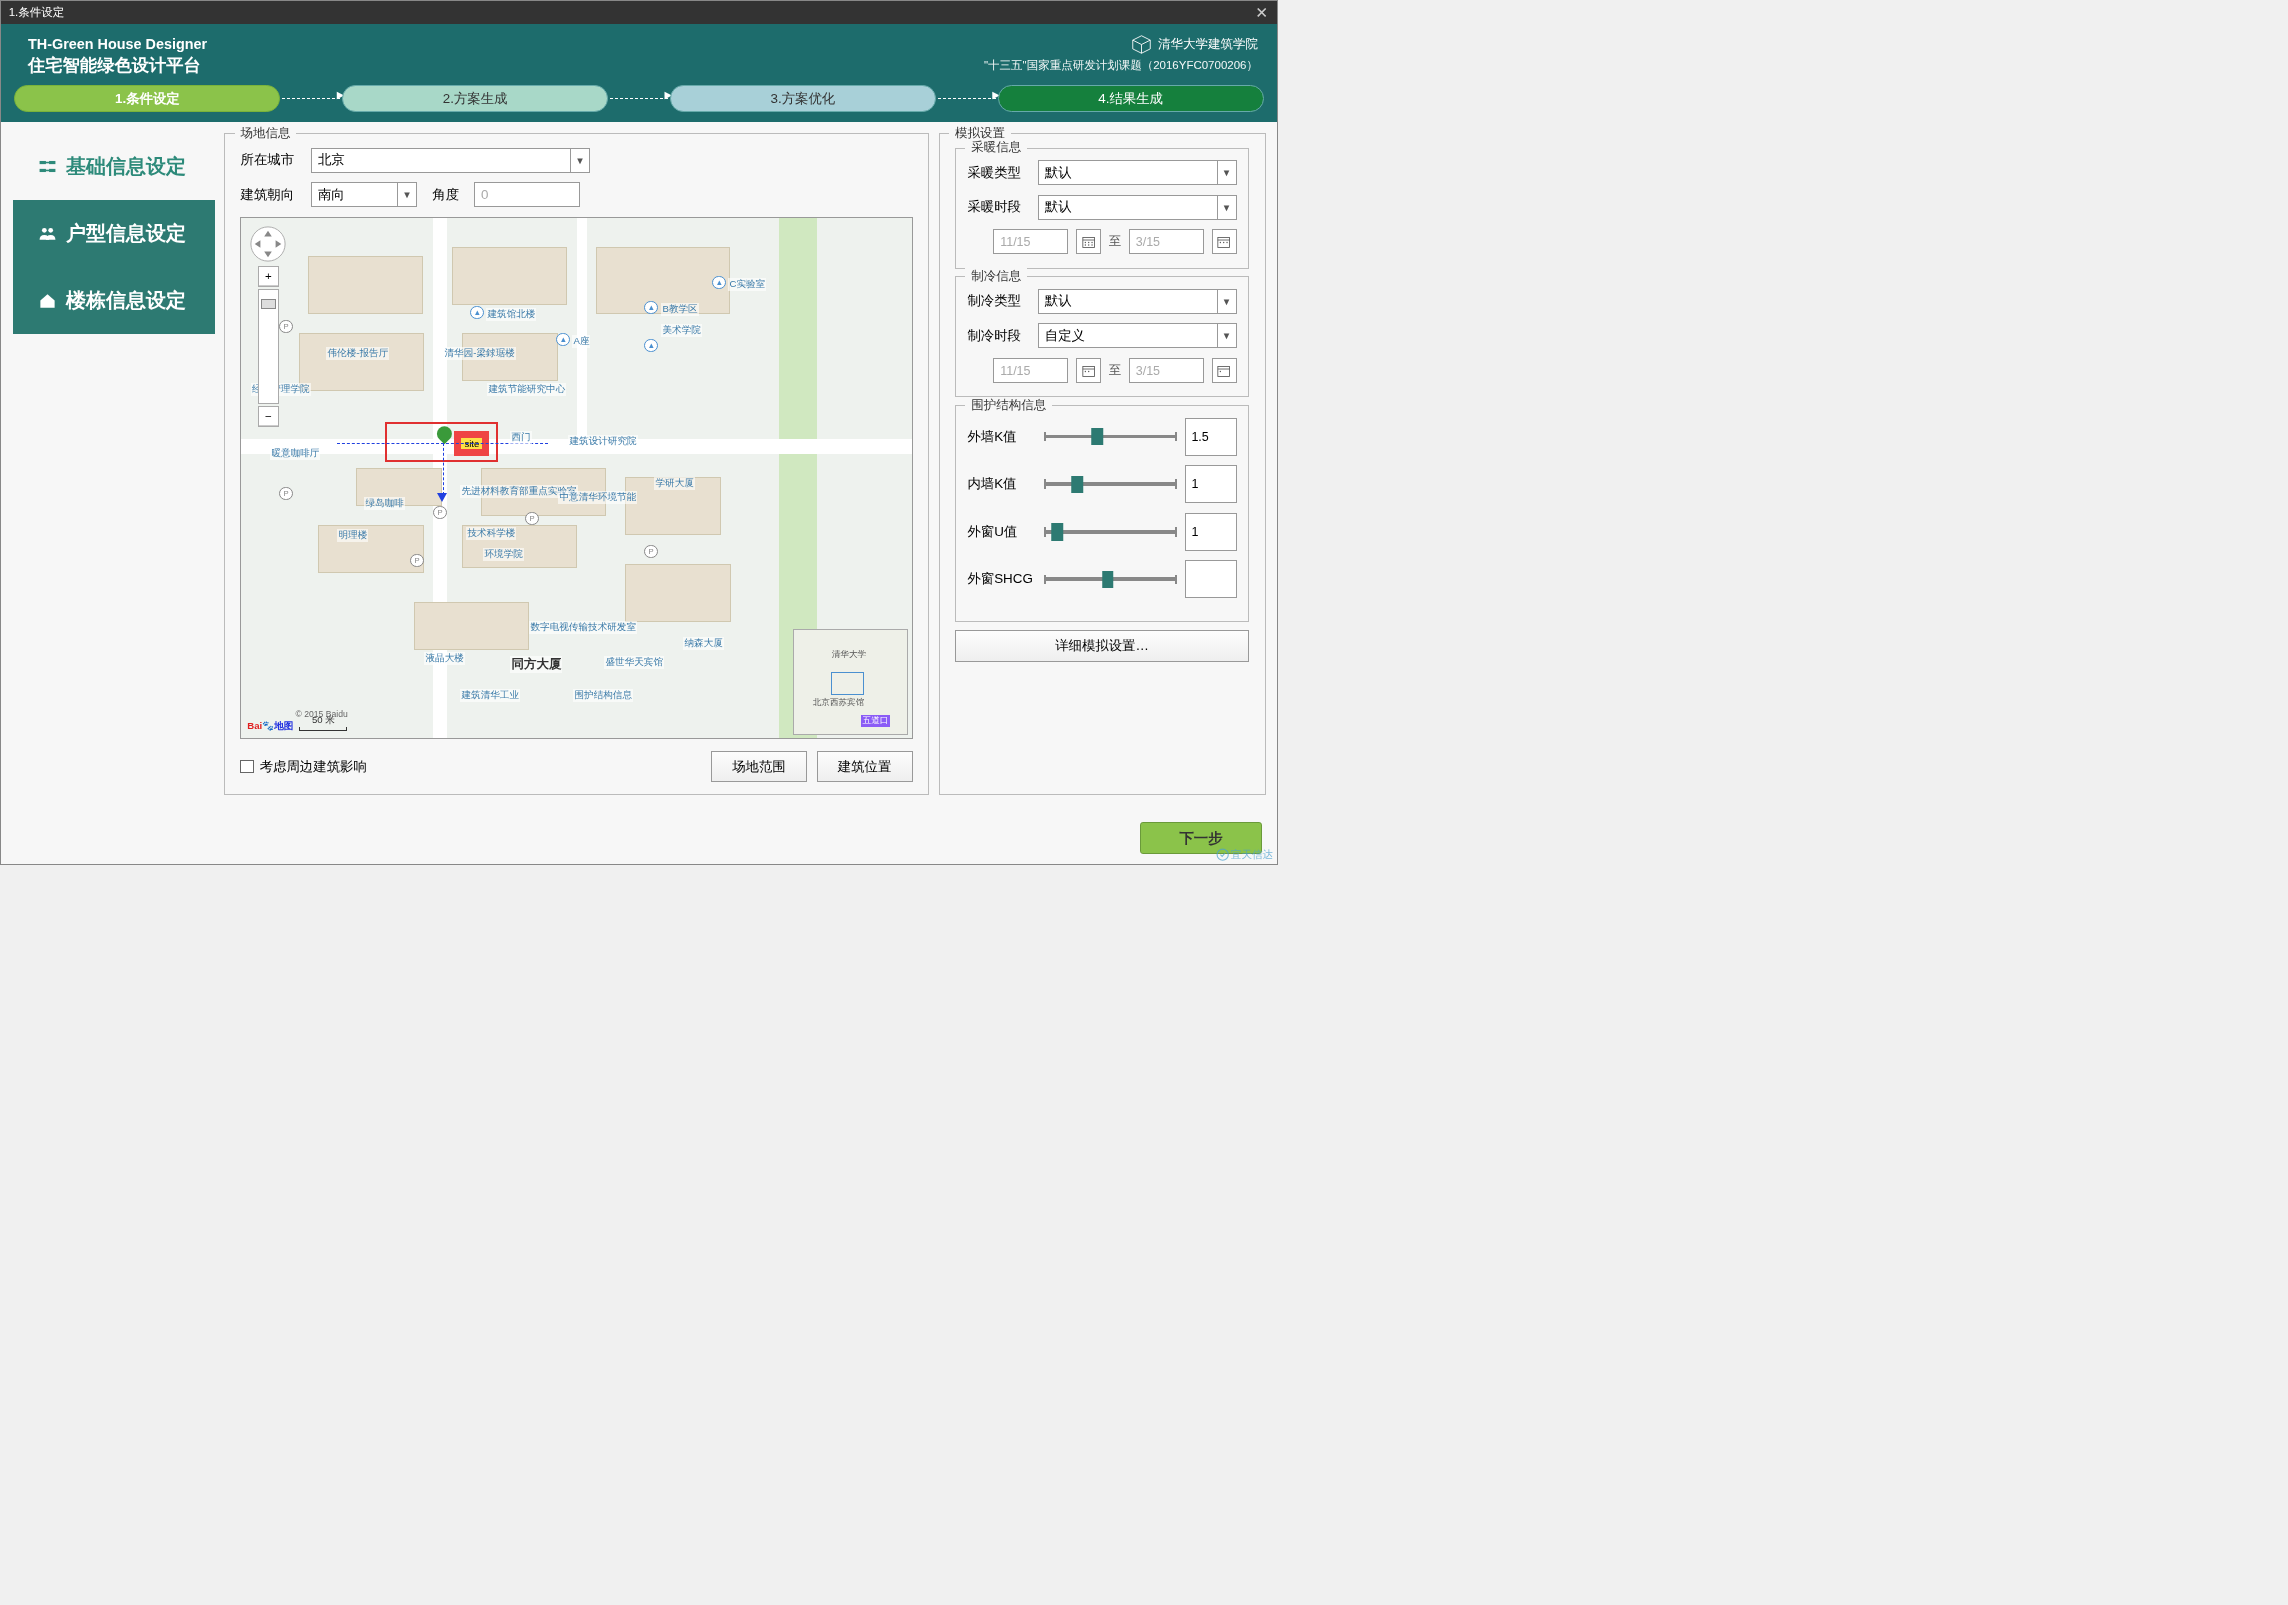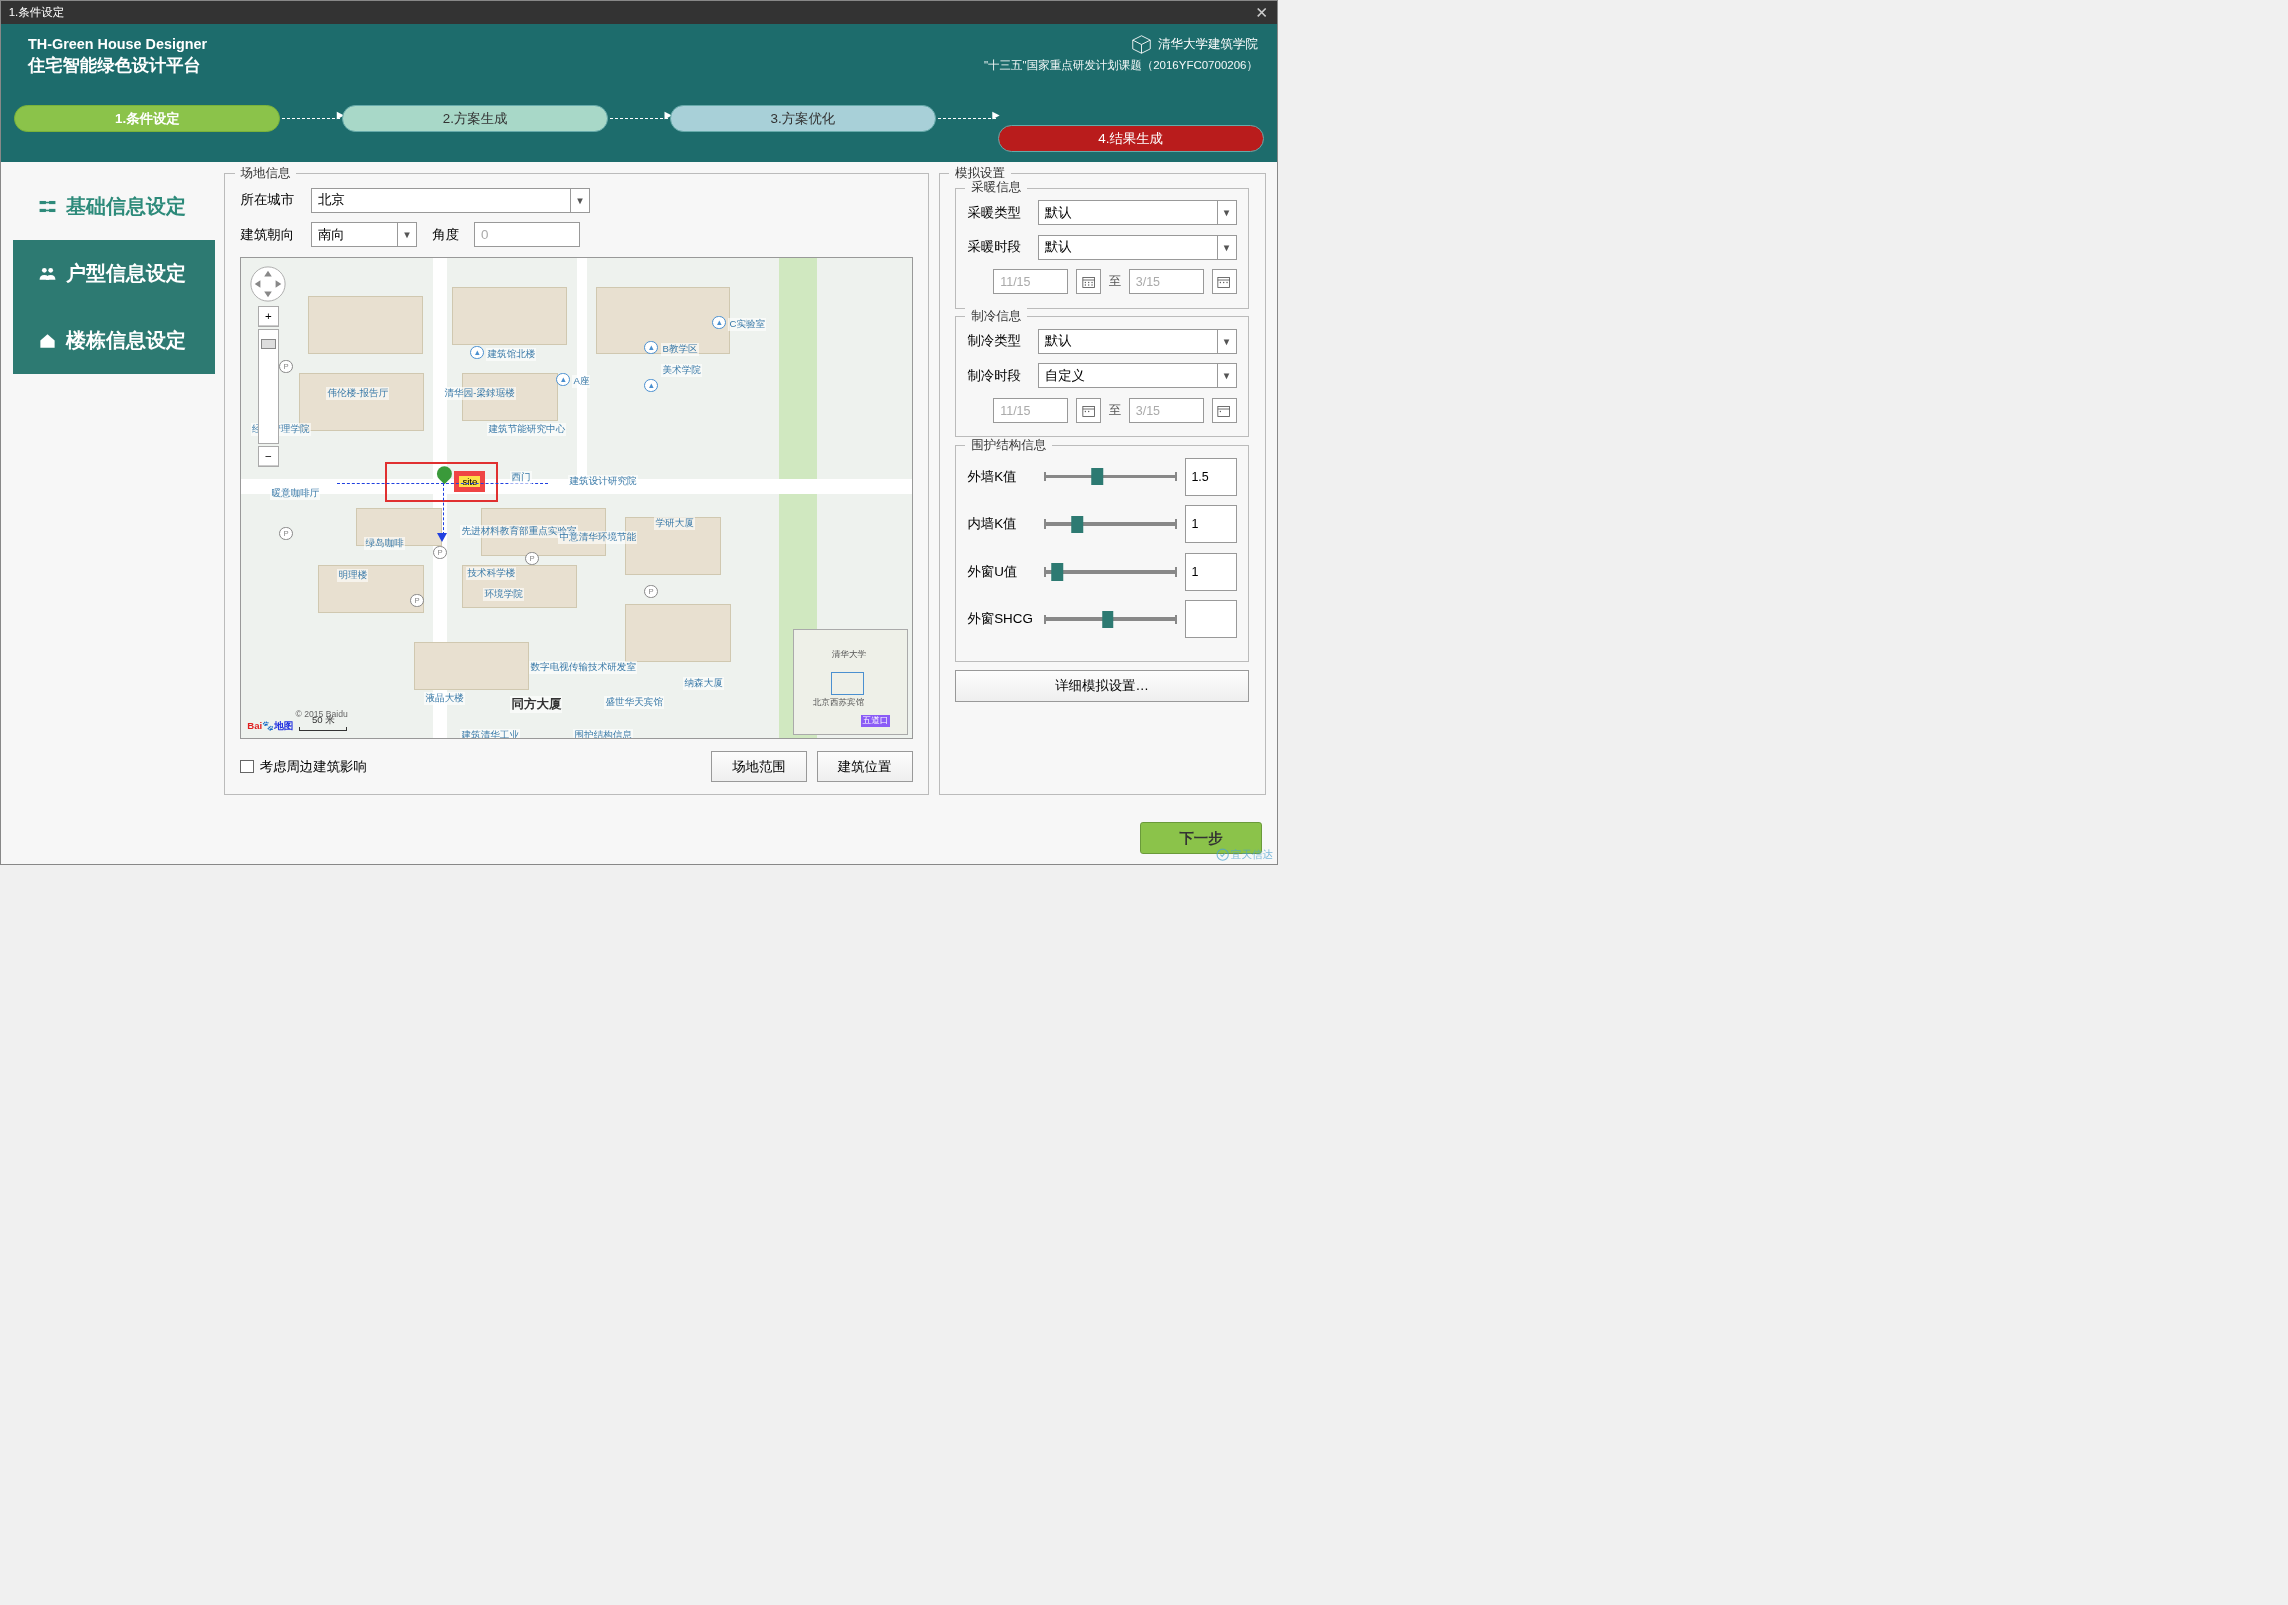--- a/index.html
+++ b/index.html
@@ -16,21 +16,21 @@
 .header .right-info { position: absolute; right: 19px; top: 9.6px; text-align: right; font-size: 12.5px; }
 .header .right-info .uni { display: flex; align-items: center; justify-content: flex-end; gap: 5.8px; }
 .header .cube-icon { width: 21px; height: 21px; display: inline-block; }
 .header .subline { font-size: 11.5px; margin-top: 3.8px; opacity: 0.95; }
 
 .steps { display: flex; align-items: center; background: #1d6c6c; padding: 0 13.4px 9.6px 13.4px; gap: 0; }
 .step-pill { flex: 1; height: 27px; border-radius: 13.4px; display: flex; align-items: center; justify-content: center; font-size: 13.4px; color: #333; background: #cde; border: 1px solid #6aa; position: relative; }
 .step-pill.active { background: #8bc34a; color: #fff; border-color: #7ab33a; font-weight: bold; }
 .step-pill.inactive2 { background: #a8d8c8; }
 .step-pill.inactive3 { background: #a8d0d8; }
-.step-pill.inactive4 { background: #b91c1c; color: #fff; margin-top: 40px; }
+.step-pill.inactive4 { background: #15803d; color: #fff; }
 .step-sep { width: 58px; height: 1px; border-top: 1.9px dashed #fff; margin: 0 1.9px; position: relative; }
 .step-sep::after { content: "▶"; color: #fff; position: absolute; right: -3.8px; top: -9.6px; font-size: 9.6px; }
 
 .body { flex: 1; display: flex; background: #f7f7f7; padding: 11.5px; gap: 9.6px; overflow: hidden; }
 
 .sidebar { width: 202px; display: flex; flex-direction: column; }
 .side-item { height: 67px; display: flex; align-items: center; gap: 9.6px; padding-left: 25px; font-size: 20px; font-weight: bold; cursor: pointer; }
 .side-item.first { color: #2d8a7a; background: transparent; }
 .side-item.sel { background: #2d7a72; color: #fff; }
 .side-item .ico { width: 19px; height: 19px; display: inline-flex; align-items: center; justify-content: center; }
@@ -81,21 +81,21 @@
 .watermark { position: absolute; right: 3.8px; bottom: 1.9px; font-size: 10.6px; color: #4aa0d0; opacity: 0.7; display: flex; align-items: center; gap: 1.9px; }
 
 
 .map .road-v { position: absolute; background: #fff; }
 .map .road-h { position: absolute; background: #fff; }
 .map .bldg { position: absolute; background: #e8e0d0; border: 1px solid #d0c8b0; }
 .map .poi { position: absolute; font-size: 9.6px; color: #3a7aa8; background: rgba(255,255,255,0.6); padding: 0 1px; white-space: nowrap; }
 .map .poi-dot { position: absolute; width: 13.4px; height: 13.4px; border-radius: 50%; background: #fff; border: 1.9px solid #4a90d0; display: flex; align-items: center; justify-content: center; font-size: 7.7px; color: #4a90d0; }
 .map .site-rect { position: absolute; border: 2.9px solid #e03030; }
 .map .site-pin { position: absolute; width: 15.4px; height: 15.4px; background: #3a9a3a; border-radius: 50% 50% 50% 0; transform: rotate(-45deg); }
-.map .site-label { position: absolute; background: #fde047; border: 5px solid #ef4444; padding: 0 2.9px; font-size: 9.6px; }
+.map .site-label { position: absolute; background: #fde047; border: 7px solid #ef4444; padding: 0 2.9px; font-size: 9.6px; }
 .map .dash-h { position: absolute; border-top: 1.9px dashed #2040e0; height: 0; }
 .map .dash-v { position: absolute; border-left: 1.9px dashed #2040e0; width: 0; }
 .map .arrow-down { position: absolute; width: 0; height: 0; border-left: 5.8px solid transparent; border-right: 5.8px solid transparent; border-top: 9.6px solid #2040e0; }
 .map .zoom-ctrl { position: absolute; left: 9.6px; top: 9.6px; width: 21px; background: #fff; border: 1px solid #aaa; font-size: 11.5px; }
 .map .zoom-ctrl div { height: 19px; display: flex; align-items: center; justify-content: center; border-bottom: 1px solid #ccc; cursor: pointer; }
 .map .zoom-slider { height: 115px; width: 21px; background: #fff; border: 1px solid #aaa; margin-top: 1.9px; position: relative; }
 .map .zoom-slider .zthumb { position: absolute; left: 1.9px; width: 15.4px; height: 9.6px; background: #ddd; border: 1px solid #888; top: 9.6px; }
 .map .scale { position: absolute; left: 58px; bottom: 7.7px; font-size: 9.6px; color: #333; display: flex; flex-direction: column; align-items: center; }
 .map .scale .bar { width: 48px; height: 3.8px; border: 1px solid #333; border-top: none; }
 .map .baidu-logo { position: absolute; left: 5.8px; bottom: 5.8px; font-size: 9.6px; font-weight: bold; }

